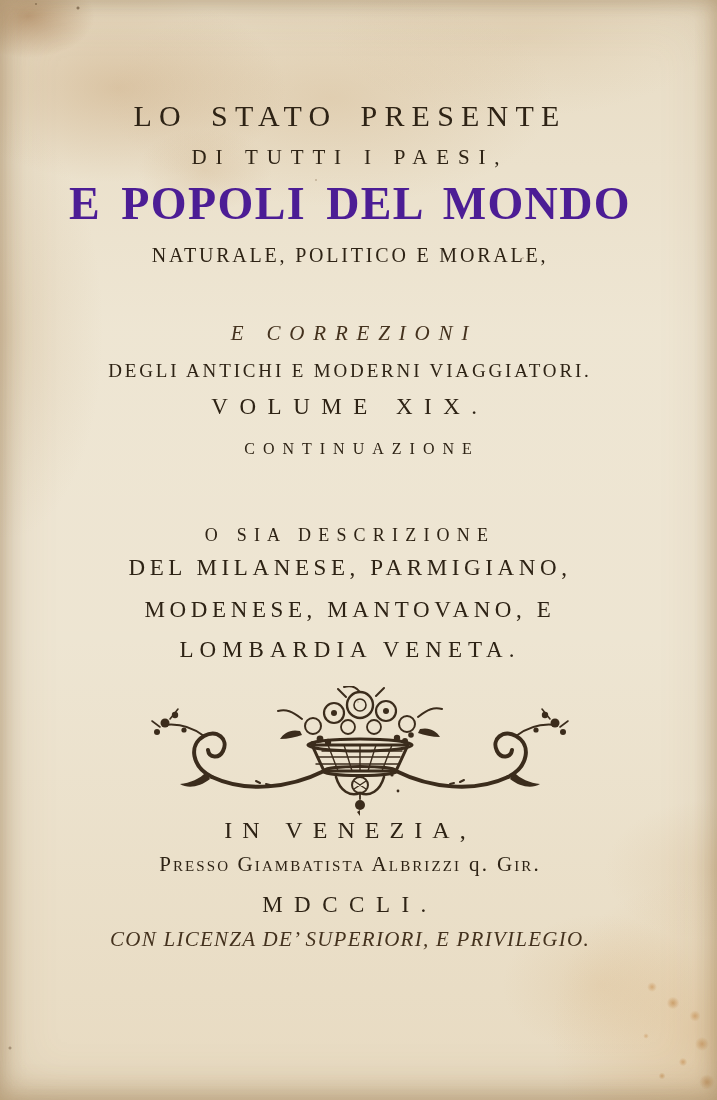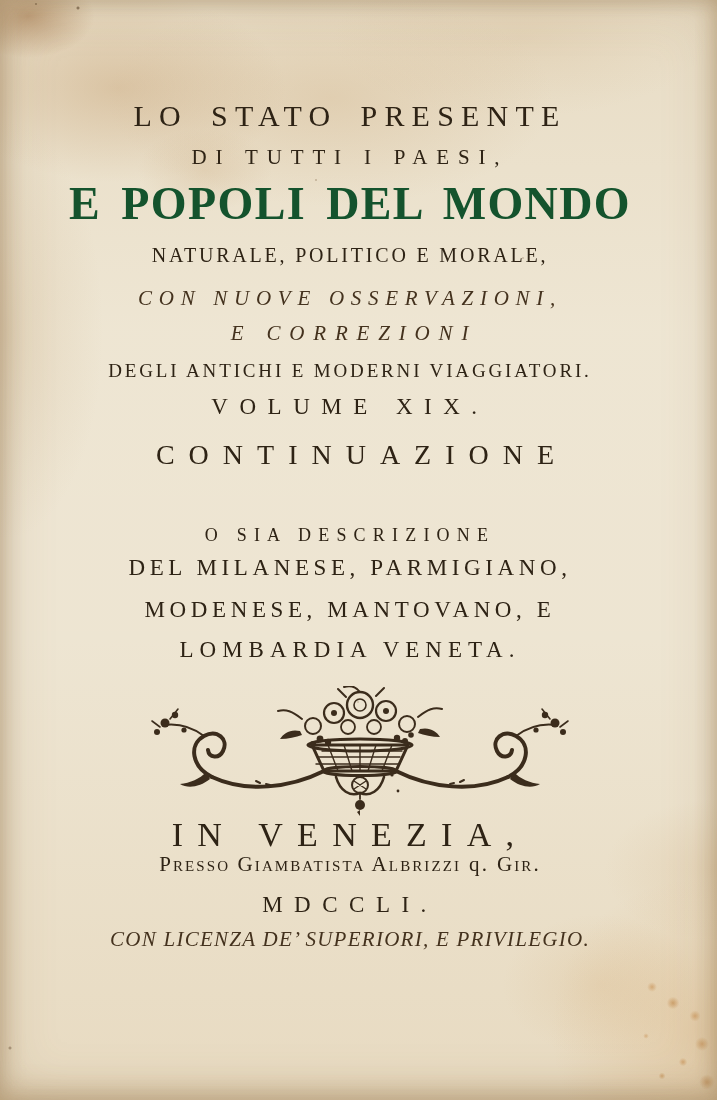--- a/index.html
+++ b/index.html
@@ -73,33 +73,33 @@
   .line {
     position: absolute;
     left: 0;
     width: 700px;
     text-align: center;
     line-height: 1;
     white-space: nowrap;
   }
   .t1  { top: 101px; font-size: 30px; letter-spacing: 0.24em; word-spacing: 0.28em; }
   .t2  { top: 147px; font-size: 21px; letter-spacing: 0.42em; }
-  .t3  { top: 181px; font-size: 46px; font-weight: bold; letter-spacing: 0.03em; word-spacing: 0.16em; color: #14532d; }
+  .t3  { top: 181px; font-size: 46px; font-weight: bold; letter-spacing: 0.03em; word-spacing: 0.16em; color: #4c1d95; }
   .t4  { top: 245px; font-size: 20px; letter-spacing: 0.14em; }
   .t5  { top: 288px; font-size: 21px; font-style: italic; letter-spacing: 0.32em; color: var(--ink-light); }
   .t6  { top: 323px; font-size: 21px; font-style: italic; letter-spacing: 0.42em; color: var(--ink-light); padding-left: 8px; }
   .t7  { top: 361px; font-size: 19px; letter-spacing: 0.15em; }
   .t8  { top: 395px; font-size: 23px; letter-spacing: 0.50em; }
-  .t9  { top: 441px; font-size: 28px; letter-spacing: 0.50em; padding-left: 24px; }
+  .t9  { top: 441px; font-size: 16px; letter-spacing: 0.50em; padding-left: 24px; }
   .t10 { top: 470px; font-size: 42px; letter-spacing: 0.22em; color: #241b10; }
   .t11 { top: 526px; font-size: 18px; letter-spacing: 0.40em; }
   .t12 { top: 556px; font-size: 23px; letter-spacing: 0.20em; }
   .t13 { top: 598px; font-size: 23px; letter-spacing: 0.20em; }
   .t14 { top: 638px; font-size: 23px; letter-spacing: 0.26em; }
-  .t15 { top: 818px; font-size: 34px; letter-spacing: 0.42em; }
+  .t15 { top: 818px; font-size: 24px; letter-spacing: 0.42em; }
   .t16 { top: 854px; font-size: 21px; letter-spacing: 0.10em; }
   .t17 { top: 893px; font-size: 23px; letter-spacing: 0.50em; }
   .t18 { top: 929px; font-size: 21px; font-style: italic; letter-spacing: 0.06em; color: var(--ink-light); }
 
   .sc { font-variant: small-caps; }
   .pub-seg { margin-right: 0.38em; }
   .pub-seg:last-child { margin-right: 0; margin-top: 23px; }
 
   .ornament {
     position: absolute;
@@ -120,21 +120,20 @@
   <div class="layer paper-tone"></div>
   <div class="layer stains-top"></div>
   <div class="layer stains-bottom"></div>
   <div class="layer specks"></div>
 
   <div class="line t1">LO STATO PRESENTE</div>
   <div class="line t2">DI TUTTI I PAESI,</div>
   <div class="line t3">E POPOLI DEL MONDO</div>
   <div class="line t4">NATURALE, POLITICO E MORALE,</div>
 
-  <div class="line t5">CON NUOVE OSSERVAZIONI,</div>
   <div class="line t6">E CORREZIONI</div>
   <div class="line t7">DEGLI ANTICHI E MODERNI VIAGGIATORI.</div>
   <div class="line t8">VOLUME XIX.</div>
 
   <div class="line t9">CONTINUAZIONE</div>
   <div class="line t11">O SIA DESCRIZIONE</div>
   <div class="line t12">DEL MILANESE, PARMIGIANO,</div>
   <div class="line t13">MODENESE, MANTOVANO, E</div>
   <div class="line t14">LOMBARDIA VENETA.</div>
 

